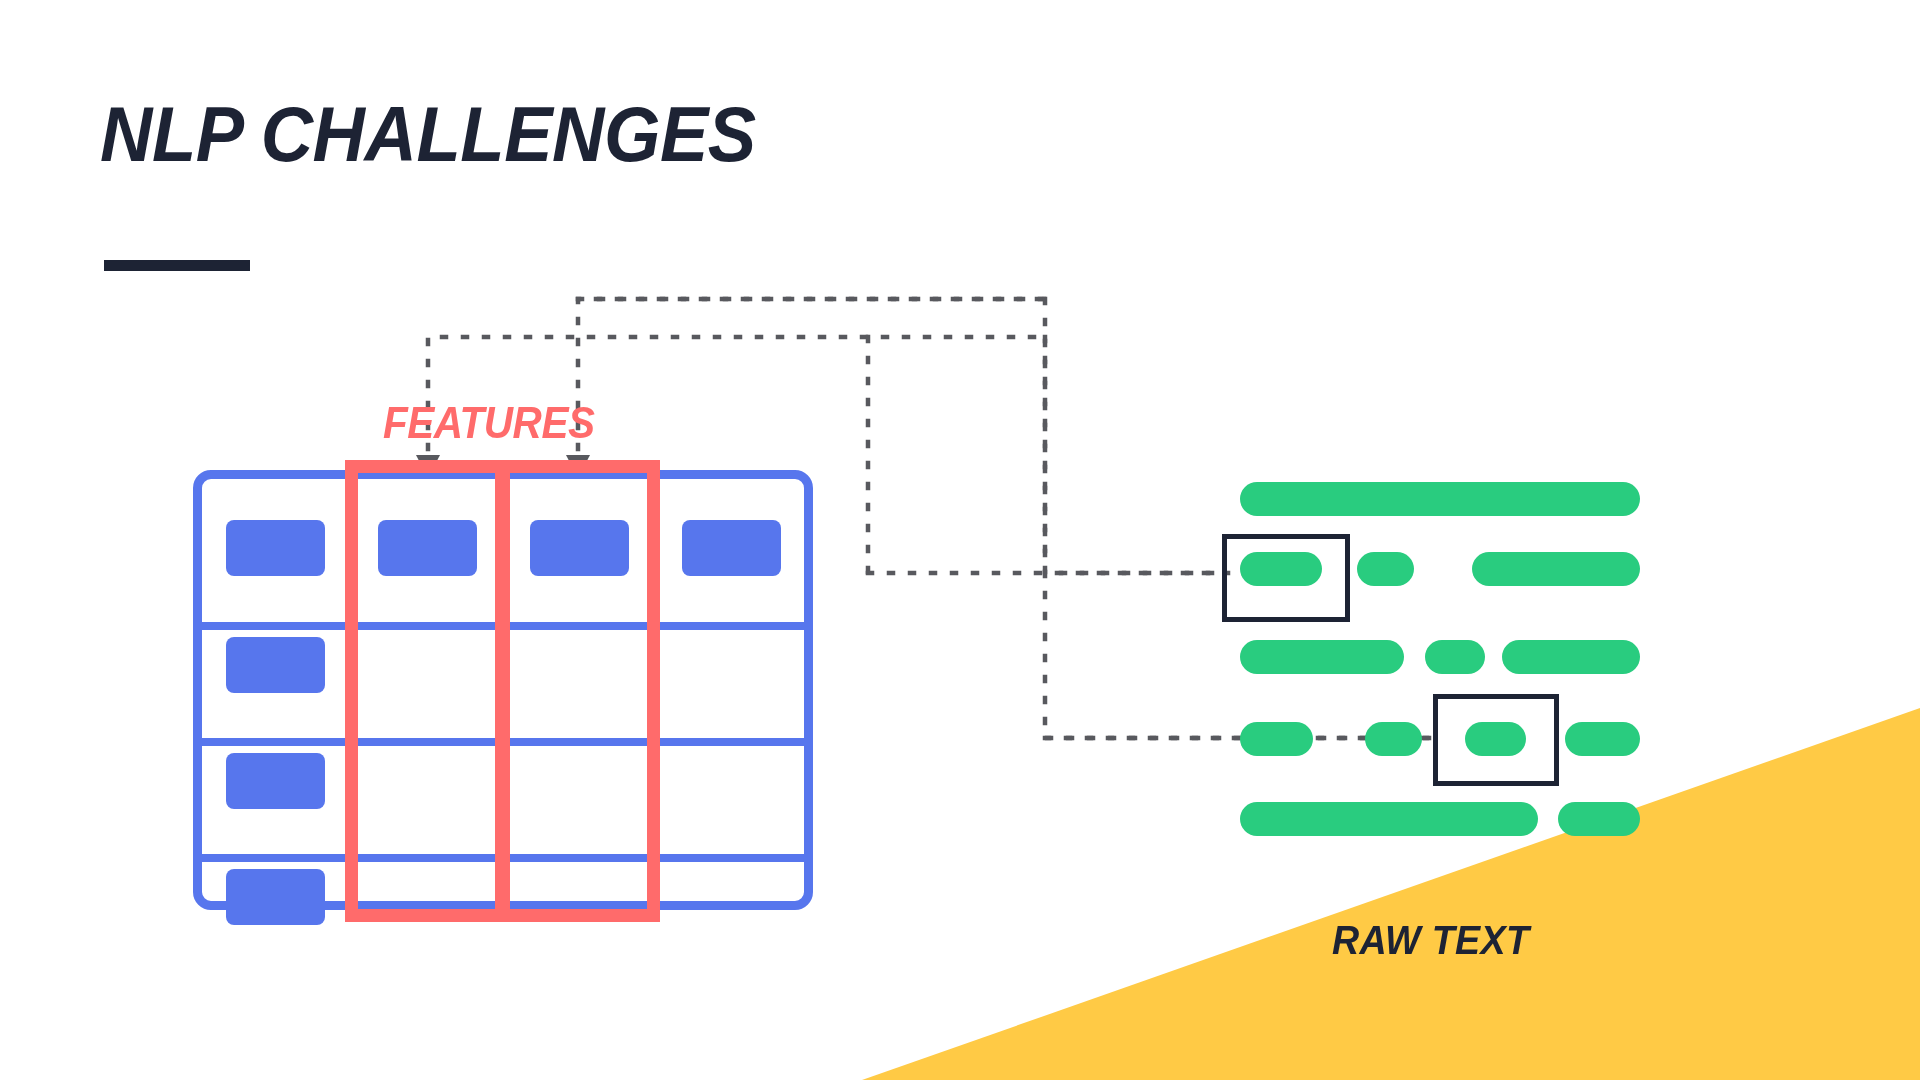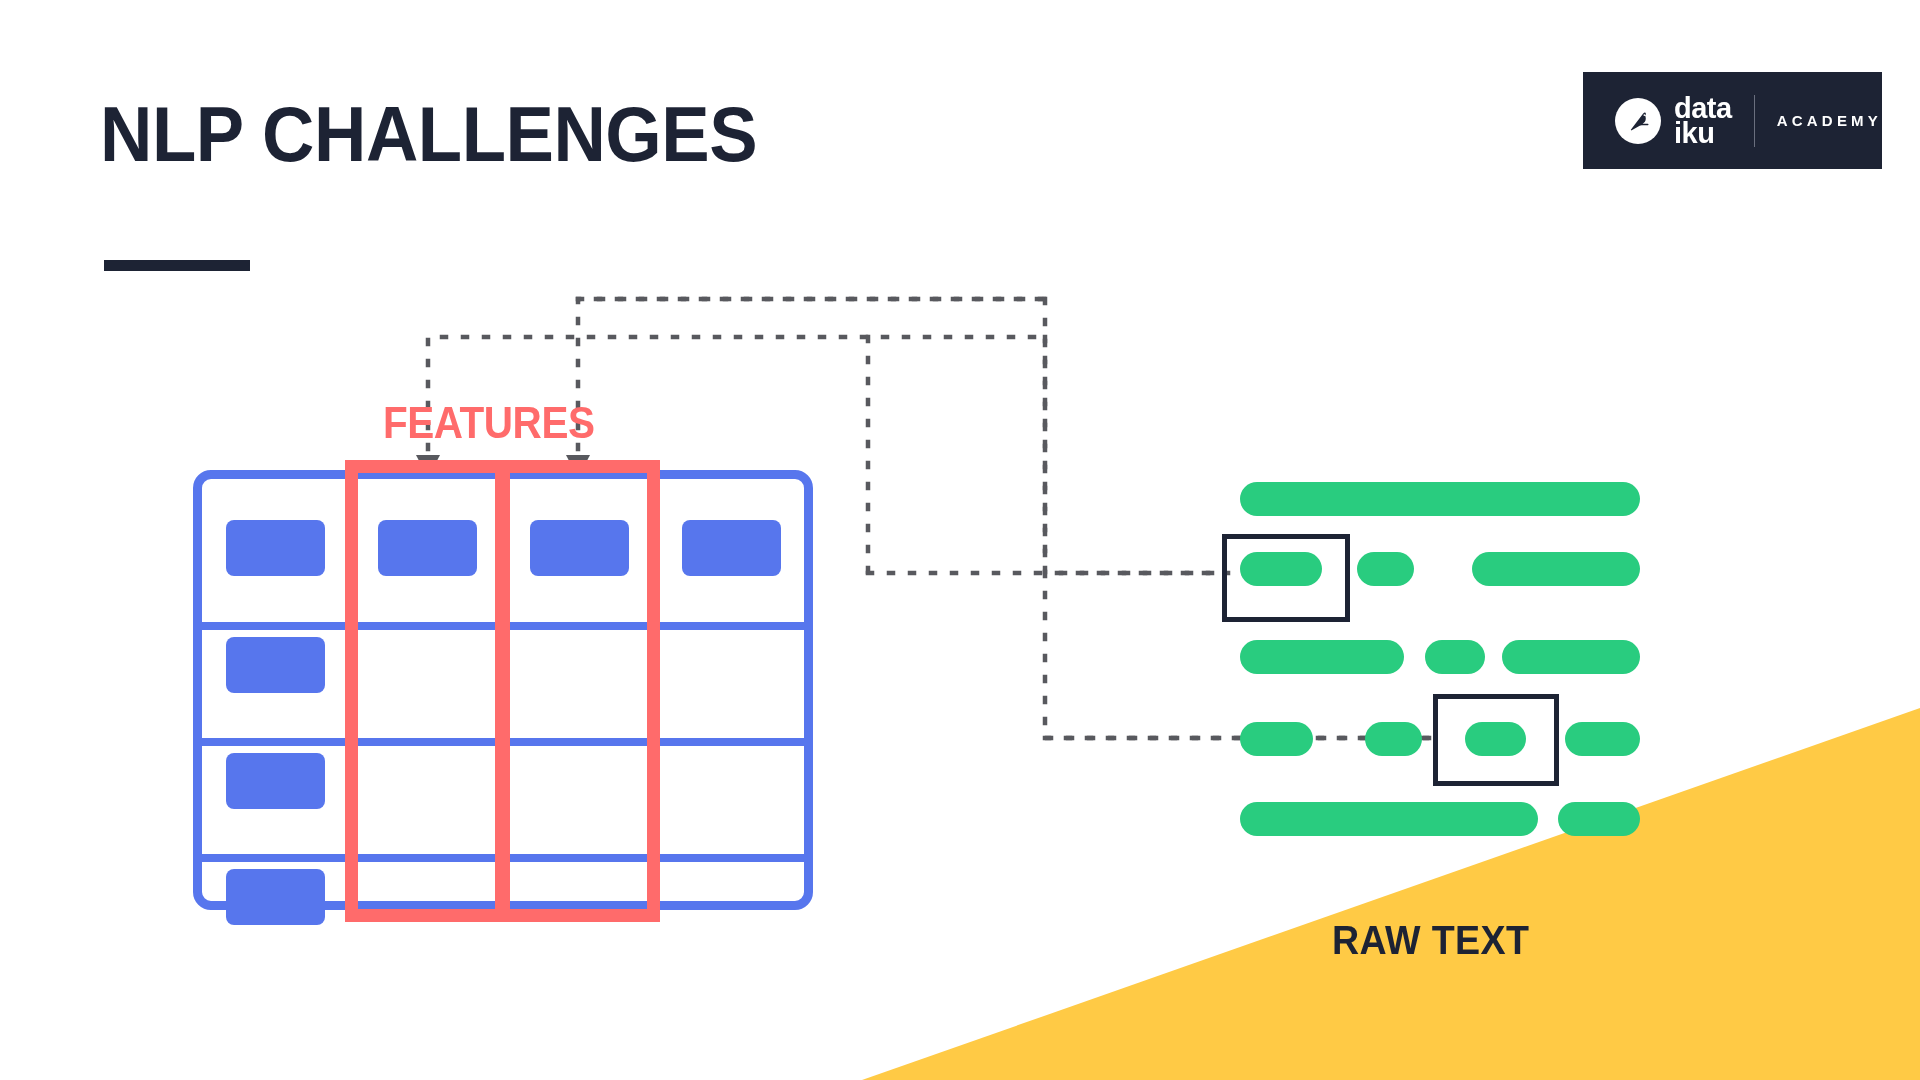--- a/index.html
+++ b/index.html
@@ -6,20 +6,21 @@
   html, body {
     width:1920px; height:1080px;
     background:#ffffff;
     font-family:"Liberation Sans", sans-serif;
     overflow:hidden;
   }
   #slide {
     position:relative;
     width:1592px; height:1080px;
     background:#ffffff;
+    font-style:italic;
   }
 
   
   #yellow-wedge {
     position:absolute; left:0; top:0;
     width:1920px; height:1080px;
     pointer-events:none;
   }
 
   
@@ -154,36 +155,20 @@
 
   <svg id="yellow-wedge" viewBox="0 0 1920 1080" preserveAspectRatio="none">
     <polygon points="1920,708 1920,1080 862,1080" fill="#ffca45"></polygon>
   </svg>
 
   <div id="title-block">
     <div id="page-title">NLP CHALLENGES</div>
   </div>
   <div id="title-rule"></div>
 
-  <div id="logo-badge">
-    <div id="logo-bird-circle">
-      <svg width="34" height="34" viewBox="0 0 34 34">
-        <path d="M24.5 8.5c-1.0 0-1.9 0.5-2.5 1.3L10.0 25.5c-0.4 0.5 0.2 1.1 0.7 0.8l8.0-4.6
-                 c0.6-0.3 1.3-0.5 2.0-0.5h6.1c0.4 0 0.7-0.3 0.7-0.7s-0.3-0.7-0.7-0.7h-5.2
-                 c1.9-1.0 3.2-3.0 3.2-5.3 0-1.2-0.3-2.3-0.9-3.2 0.6-0.2 1.0-0.8 1.0-1.4 0-0.9-0.7-1.4-1.4-1.4z" fill="#1d2334"></path>
-        <circle cx="23.4" cy="11.1" r="0.9" fill="#ffffff"></circle>
-      </svg>
-    </div>
-    <div id="logo-wordmark">
-      <div>data</div>
-      <div>iku</div>
-    </div>
-    <div id="logo-divider"></div>
-    <div id="logo-academy">ACADEMY</div>
-  </div>
 
   <svg id="connectors" viewBox="0 0 1920 1080">
     <g stroke="#58595e" stroke-width="4.5" fill="none" stroke-dasharray="4 17" stroke-linecap="square">
 
       <path d="M428 470 L428 337 L1045 337"></path>
       <path d="M1045 337 L1045 573 L1228 573"></path>
 
       <path d="M578 470 L578 299 L1045 299"></path>
       <path d="M578 299 L1045 299"></path>
       <path d="M868 337 L868 573"></path>

